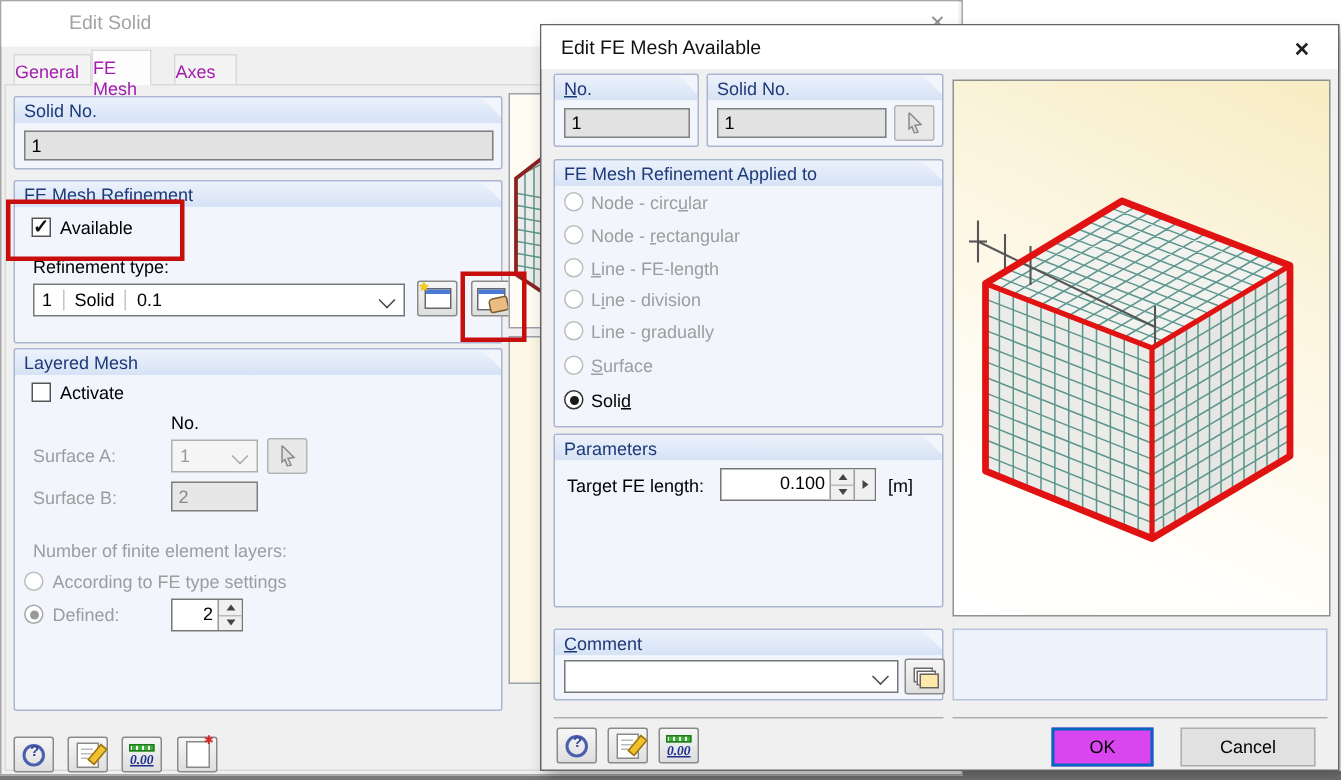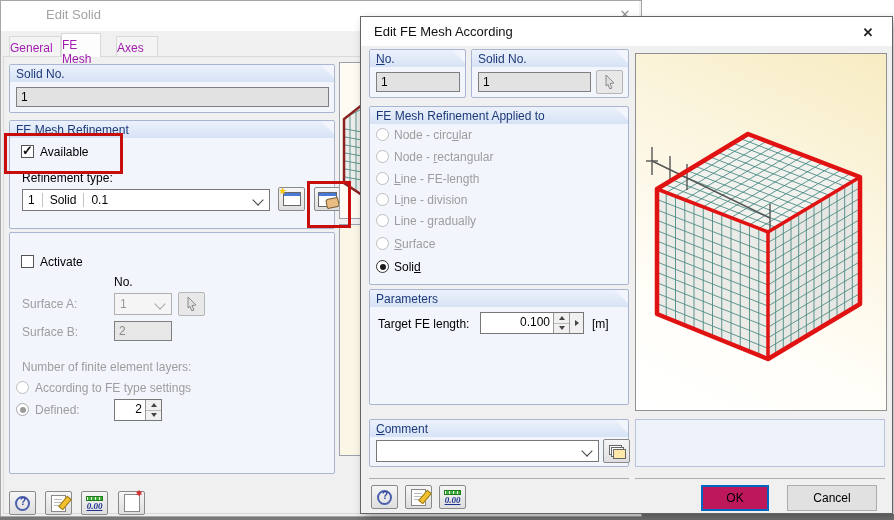--- a/index.html
+++ b/index.html
@@ -48,21 +48,21 @@
   .spin{position:absolute;background:#fff;border:1px solid #777;box-sizing:border-box;display:flex;}
   .spin .val{flex:1;text-align:right;padding:2px 3px 0 0;}
   .spin-btns{width:15px;border-left:1px solid #999;display:flex;flex-direction:column;background:#f0f0f0;}
   .spin-btns div{flex:1;display:flex;align-items:center;justify-content:center;}
   .spin-btns div:first-child{border-bottom:1px solid #bbb;}
   .tri-up{width:0;height:0;border-left:3.5px solid transparent;border-right:3.5px solid transparent;border-bottom:4px solid #444;}
   .tri-dn{width:0;height:0;border-left:3.5px solid transparent;border-right:3.5px solid transparent;border-top:4px solid #444;}
   .tri-r{width:0;height:0;border-top:3.5px solid transparent;border-bottom:3.5px solid transparent;border-left:4px solid #444;}
   .side-btn{width:13px;border-left:1px solid #999;background:#f0f0f0;display:flex;align-items:center;justify-content:center;}
   .btn{position:absolute;background:#e1e1e1;border:1px solid #adadad;box-sizing:border-box;text-align:center;color:#000;display:flex;align-items:center;justify-content:center;}
-  .btn.def{border:2px solid #0067c0;background:#be185d;}
+  .btn.def{border:2px solid #0067c0;background:#d946ef;}
   .icon-btn{position:absolute;width:27px;height:24px;background:linear-gradient(#f6f6f6,#dedede);border:1px solid #8a8a8a;border-radius:2px;box-sizing:border-box;display:flex;align-items:center;justify-content:center;}
   .icon-btn.dis{background:#e8e8e8;border-color:#b5b5b5;}
   .hline{position:absolute;height:1px;background:#aeaeae;}
   
   .i-help{width:15px;height:15px;border:2px solid #4a5fae;border-radius:50%;box-sizing:border-box;position:relative;}
   .i-help::before{content:"?";position:absolute;left:3px;top:-2px;font-size:10px;font-weight:bold;color:#36489b;}
   .i-edit{width:13px;height:15px;background:#fff;border:1px solid #888;position:relative;}
   .i-edit::before{content:"";position:absolute;left:2px;top:3px;width:8px;height:1px;background:#bbb;box-shadow:0 3px 0 #bbb,0 6px 0 #bbb;}
   .i-edit::after{content:"";position:absolute;right:-3px;top:0px;width:4px;height:12px;background:#f2c12e;border:1px solid #96741a;transform:rotate(40deg);}
   .i-units{display:flex;flex-direction:column;align-items:center;}
@@ -134,20 +134,21 @@
             <span class="bar"></span>
             <span class="hand"></span>
           </span>
       </div>
     </div>
 
     <div class="hl" style="left:3px;top:132px;width:113px;height:35px;"></div>
     <div class="hl" style="left:306px;top:180px;width:38px;height:41px;"></div>
 
     <div class="grp" style="left:8px;top:231px;width:326px;height:242px;">
+      <div class="grp-h">Layered Mesh</div>
       <div class="chk" style="left:11px;top:22px;"></div>
       <div class="lbl" style="left:30px;top:22px;">Activate</div>
       <div class="lbl" style="left:104px;top:42px;">No.</div>
       <div class="lbl dis-t" style="left:12px;top:64px;">Surface A:</div>
       <div class="combo dis" style="left:104px;top:60px;width:58px;height:22px;">
         <span>1</span>
         <span class="chev"></span>
       </div>
       <div class="icon-btn dis" style="left:168px;top:59px;">
         <svg class="i-cursor-svg" width="12" height="14" viewBox="0 0 12 14">
@@ -208,21 +209,21 @@
           <span class="uval">0.00</span>
         </span>
     </div>
     <div class="icon-btn" style="left:117px;top:490px;">
       <span class="i-docstar"></span>
     </div>
   </div>
 
   <div id="front" class="win">
     <div class="abs titlebar-front"></div>
-    <div class="abs title-front">Edit FE Mesh According</div>
+    <div class="abs title-front">Edit FE Mesh Available</div>
     <div class="abs closebtn" id="front-close"></div>
 
     <div class="grp" style="left:8px;top:32px;width:97px;height:49px;">
       <div class="grp-h"><u>N</u>o.</div>
       <div class="field" style="left:6px;top:22px;width:84px;height:20px;">1</div>
     </div>
 
     <div class="grp" style="left:110px;top:32px;width:158px;height:49px;">
       <div class="grp-h">Solid No.</div>
       <div class="field" style="left:6px;top:22px;width:113px;height:20px;">1</div>

